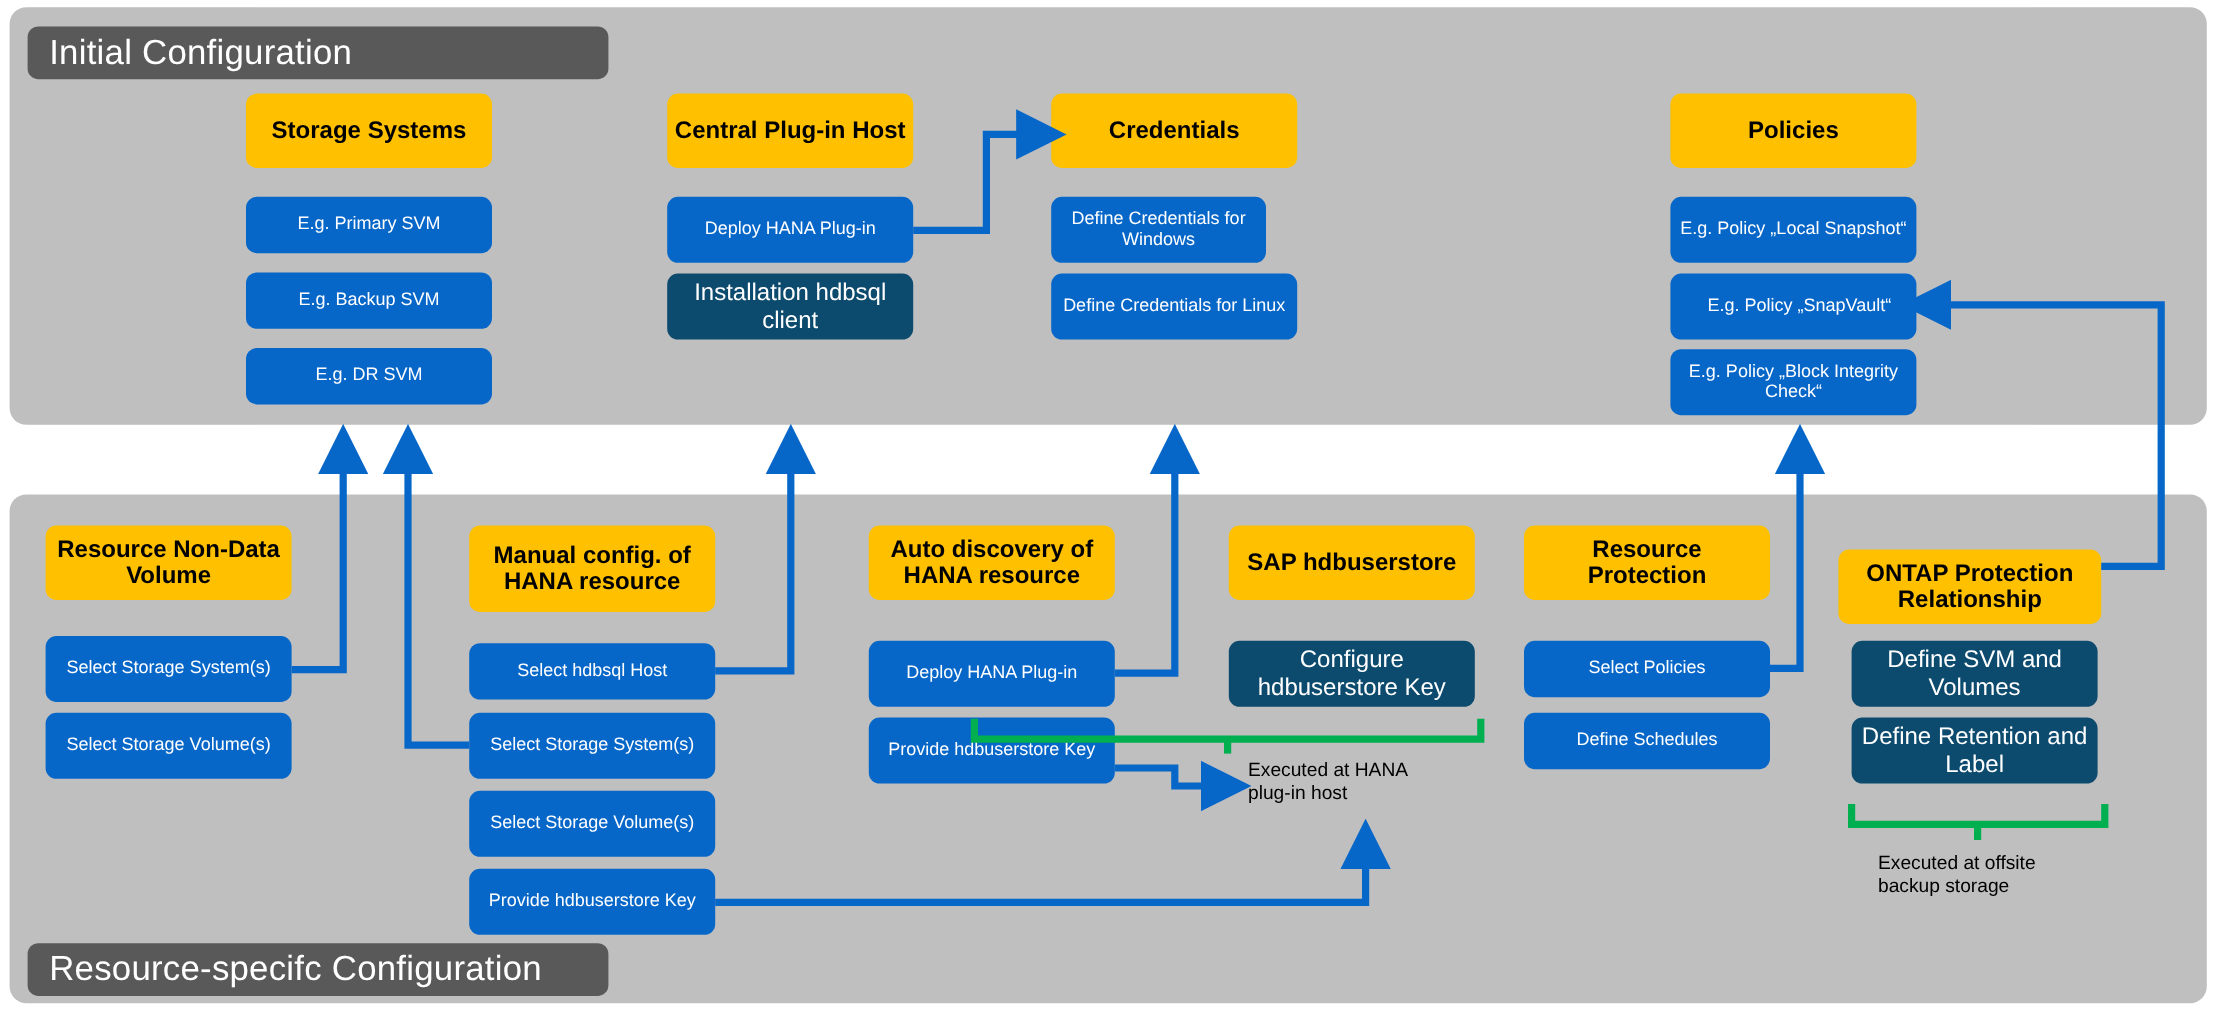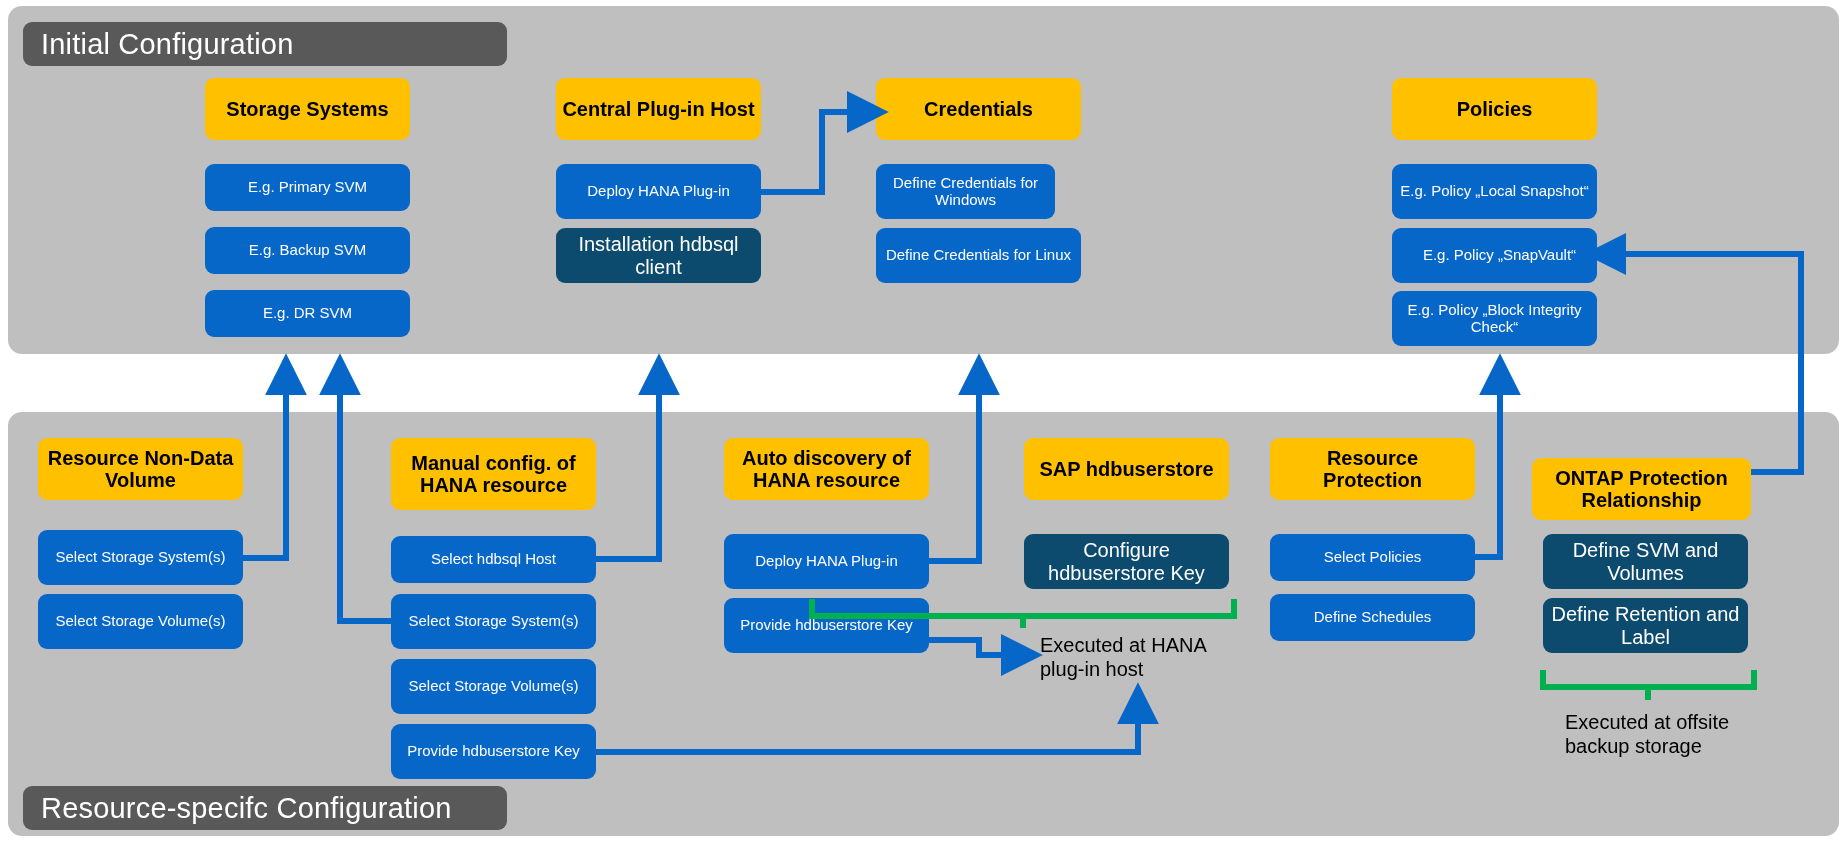--- a/index.html
+++ b/index.html
@@ -64,21 +64,21 @@
   }
   .box.green {
     background: #0c4a6e;
     color: #ffffff;
     font-weight: normal;
     font-size: 20px;
   }
   .note {
     position: absolute;
     color: #000000;
-    font-size: 20px;
+    font-size: 16px;
     line-height: 1.2;
     text-align: left;
     white-space: pre-line;
   }
 
   svg#wires {
     position: absolute;
     left: 0; top: 0;
     width: 1847px; height: 848px;
     pointer-events: none;

